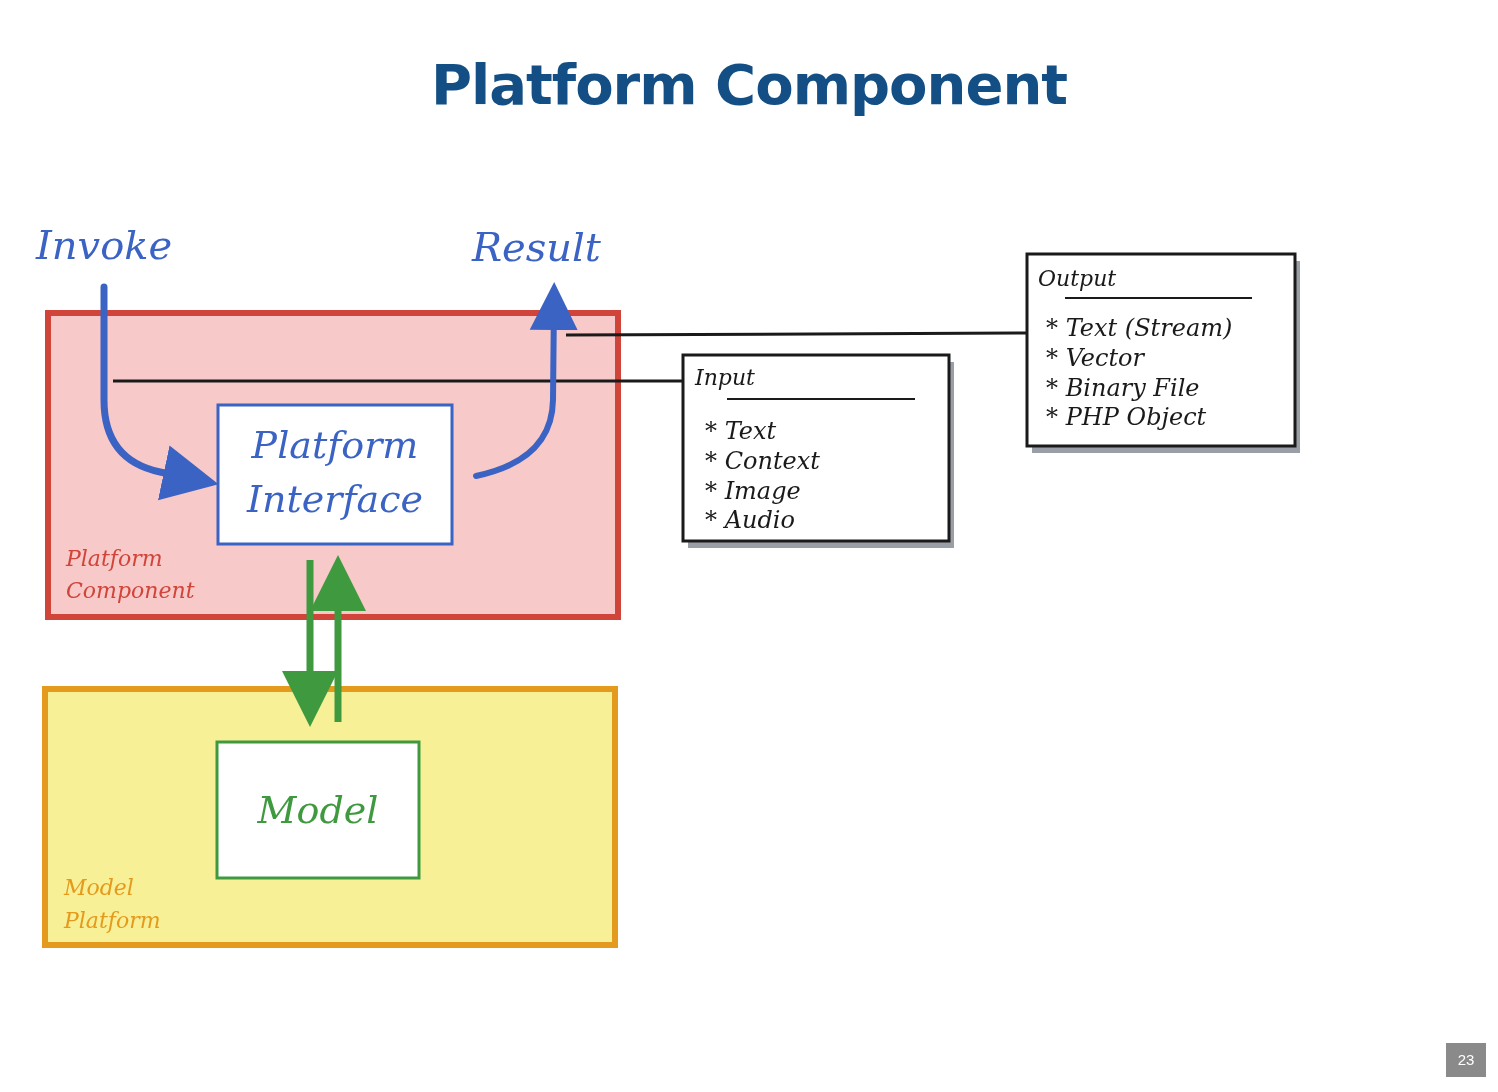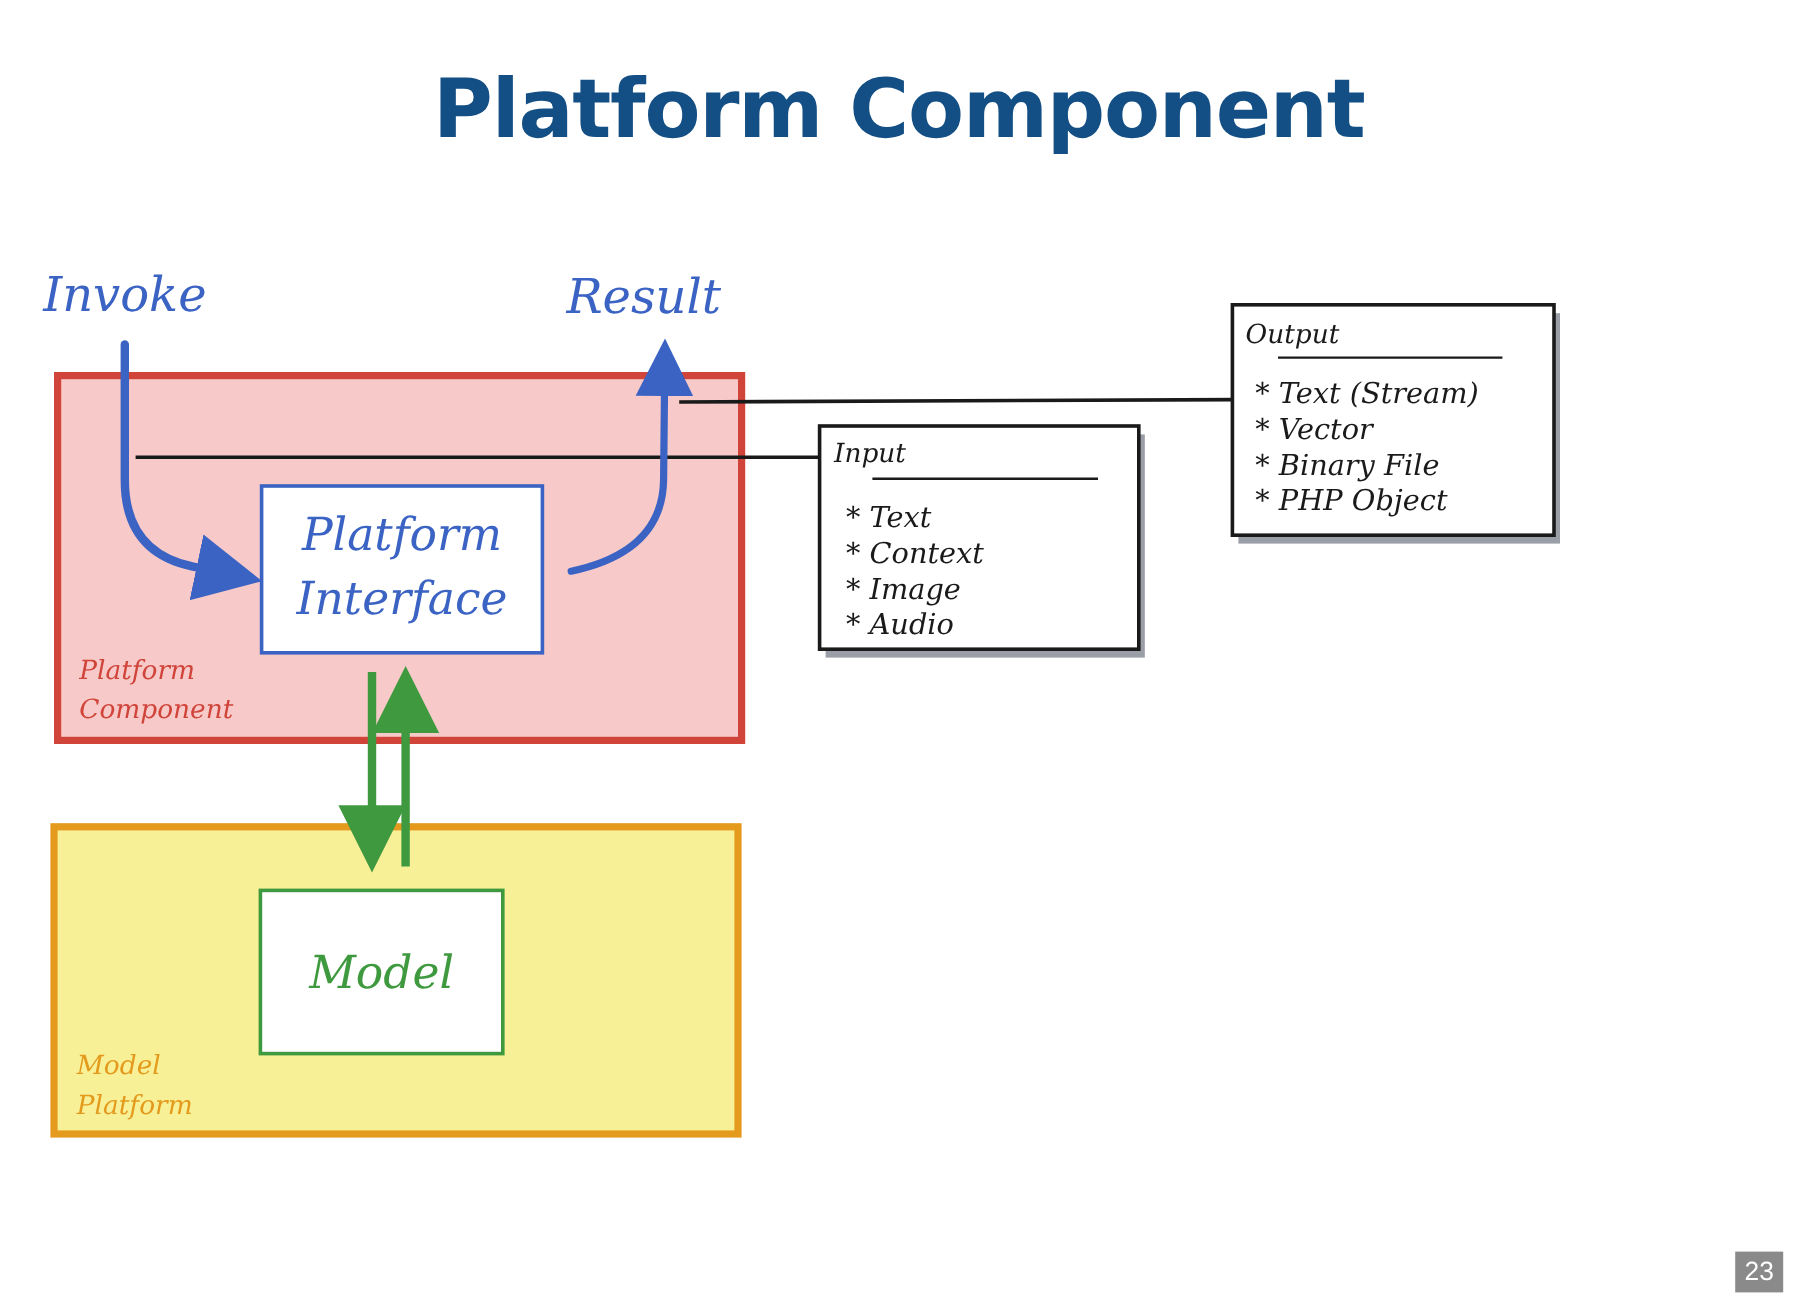--- a/index.html
+++ b/index.html
@@ -1,20 +1,20 @@
 <!DOCTYPE html>
 <html><head>
   <meta charset="utf-8">
   <style>
     html, body { margin: 0; padding: 0; background: #ffffff; }
     body { width: 1498px; height: 1092px; position: relative; overflow: hidden; font-family: "DejaVu Sans", sans-serif; }
-    .title { position: absolute; left: 0; top: 52px; width: 1498px; text-align: center; font-family: "DejaVu Sans", sans-serif; font-weight: bold; font-size: 68px; color: #134f84; letter-spacing: -1px; }
+    .title { position: absolute; left: 0; top: 52px; width: 1498px; text-align: center; font-family: "DejaVu Sans", sans-serif; font-weight: bold; font-size: 56px; color: #134f84; letter-spacing: -1px; }
     svg.diagram { position: absolute; left: 0; top: 0; }
     .hand { font-family: "DejaVu Serif", serif; font-style: italic; }
-    .page-num { position: absolute; left: 1446px; top: 1043px; width: 40px; height: 34px; background: #8a8a8a; color: #ffffff; font-family: "Liberation Sans", sans-serif; font-size: 22px; line-height: 34px; text-align: center; }
+    .page-num { position: absolute; left: 1446px; top: 1043px; width: 40px; height: 34px; background: #8a8a8a; color: #ffffff; font-family: "Liberation Sans", sans-serif; font-size: 15px; line-height: 34px; text-align: center; }
   </style>
 </head>
 <body>
 
 <div class="title">Platform Component</div>
 
 <svg class="diagram" width="1498" height="1092" viewBox="0 0 1498 1092">
   <defs>
     <marker id="arrow-blue" markerWidth="10" markerHeight="10" refX="5" refY="5" orient="auto" markerUnits="strokeWidth">
       <path d="M0,1 L8,5 L0,9 Z" fill="#3b63c4"></path>

